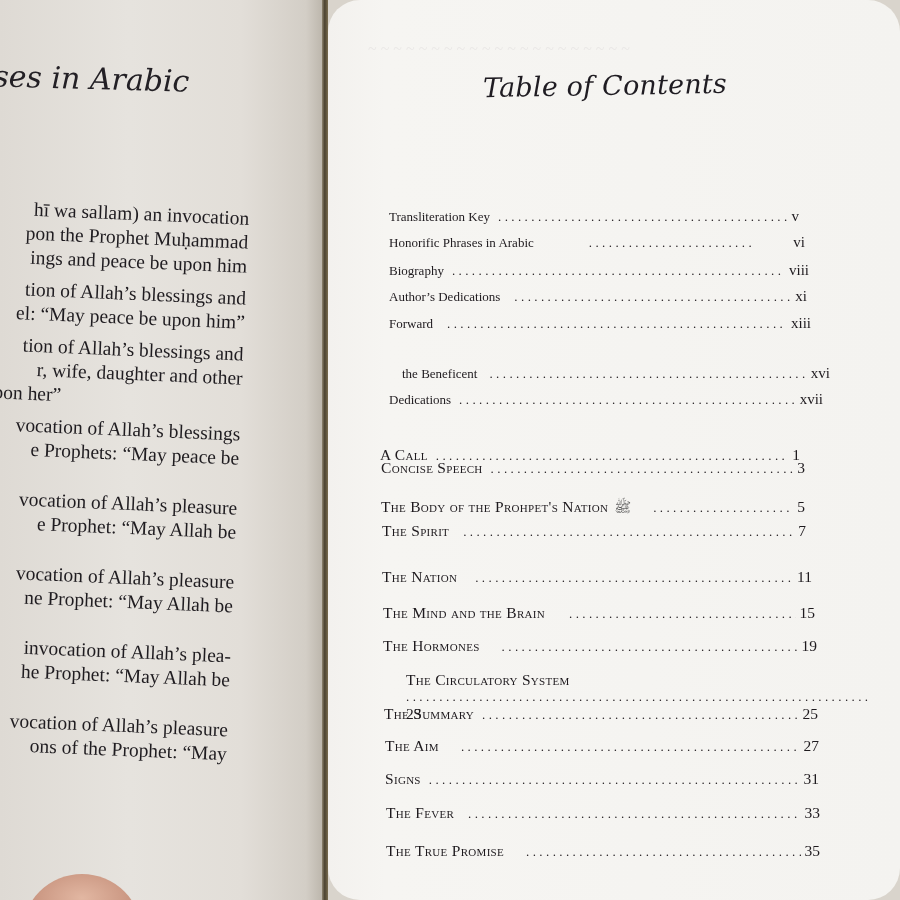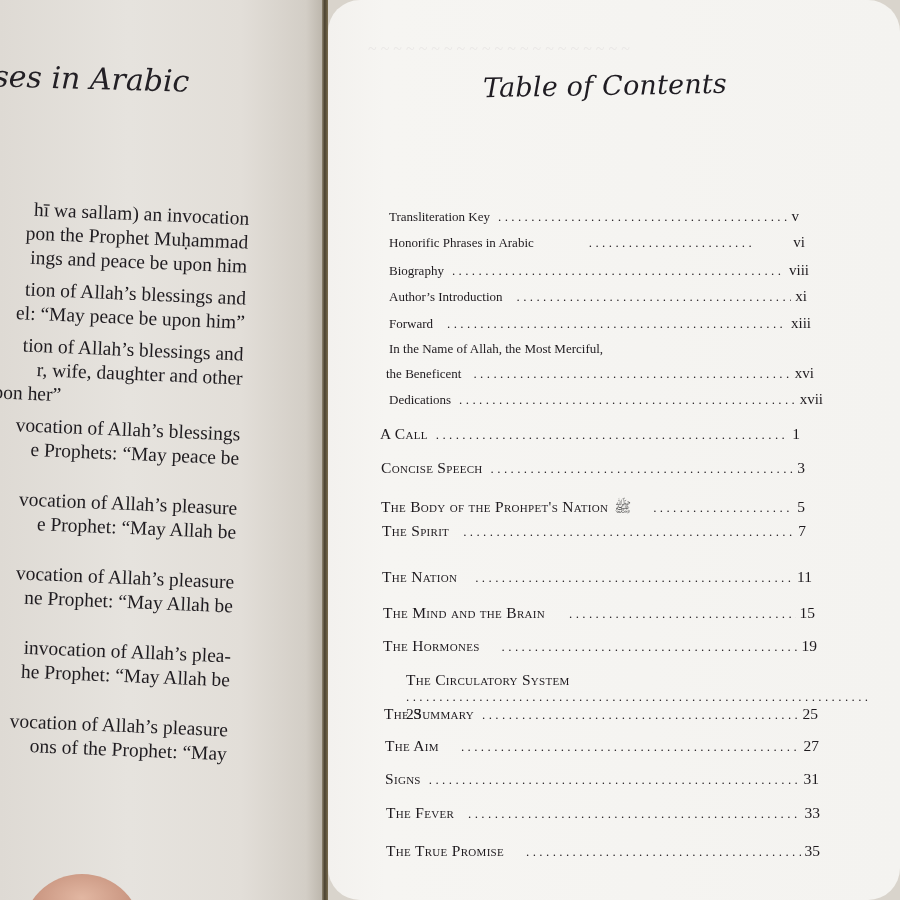--- a/index.html
+++ b/index.html
@@ -143,44 +143,41 @@
       <span class="label">Honorific Phrases in Arabic</span>
       <span class="leader" style="margin-left:18px">......................................................................</span>
       <span class="page">vi</span>
     </div>
     <div class="toc-row" style="left:61px;top:262px;width:420px;">
       <span class="label">Biography</span>
       <span class="leader">......................................................................</span>
       <span class="page">viii</span>
     </div>
     <div class="toc-row" style="left:61px;top:288px;width:418px;">
-      <span class="label">Author’s Introduction</span>
+      <span class="label">Author’s Dedications</span>
       <span class="leader" style="margin-left:14px">......................................................................</span>
       <span class="page">xi</span>
     </div>
     <div class="toc-row" style="left:61px;top:315px;width:422px;">
       <span class="label">Forward</span>
       <span class="leader" style="margin-left:14px">......................................................................</span>
       <span class="page">xiii</span>
     </div>
-    <div class="toc-row" style="left:61px;top:341px;width:400px;">
-      <span class="label">In the Name of Allah,  the Most Merciful,</span>
-    </div>
-    <div class="toc-row" style="left:58px;top:365px;width:428px;">
+    <div class="toc-row" style="left:74px;top:365px;width:428px;">
       <span class="label">the Beneficent</span>
       <span class="leader" style="margin-left:12px">......................................................................</span>
       <span class="page">xvi</span>
     </div>
     <div class="toc-row" style="left:61px;top:391px;width:434px;">
       <span class="label">Dedications</span>
       <span class="leader">......................................................................</span>
       <span class="page">xvii</span>
     </div>
 
-    <div class="toc-row" style="left:52px;top:425px;width:420px;">
+    <div class="toc-row" style="left:52px;top:446px;width:420px;">
       <span class="label sc">A Call</span>
       <span class="leader">......................................................................</span>
       <span class="page osf">1</span>
     </div>
     <div class="toc-row" style="left:53px;top:459px;width:424px;">
       <span class="label sc">Concise Speech</span>
       <span class="leader">......................................................................</span>
       <span class="page osf">3</span>
     </div>
     <div class="toc-row" style="left:53px;top:498px;width:424px;">

